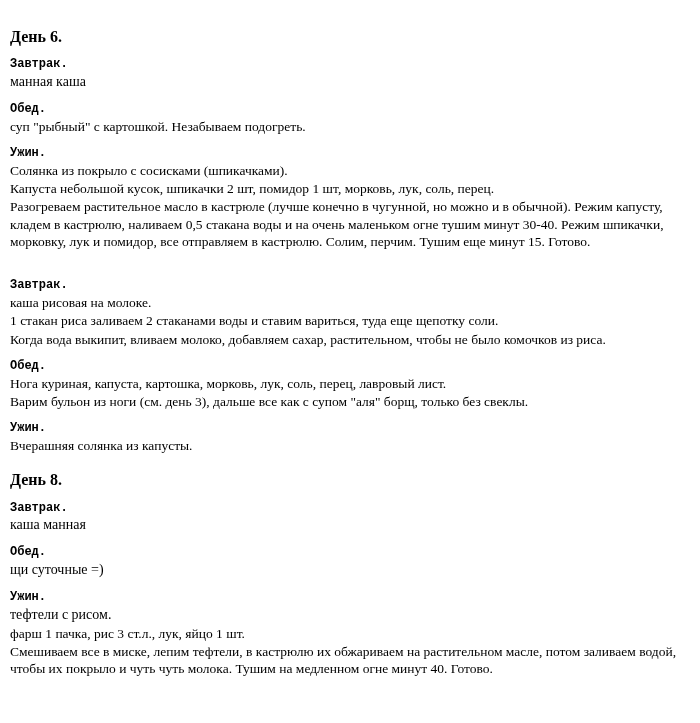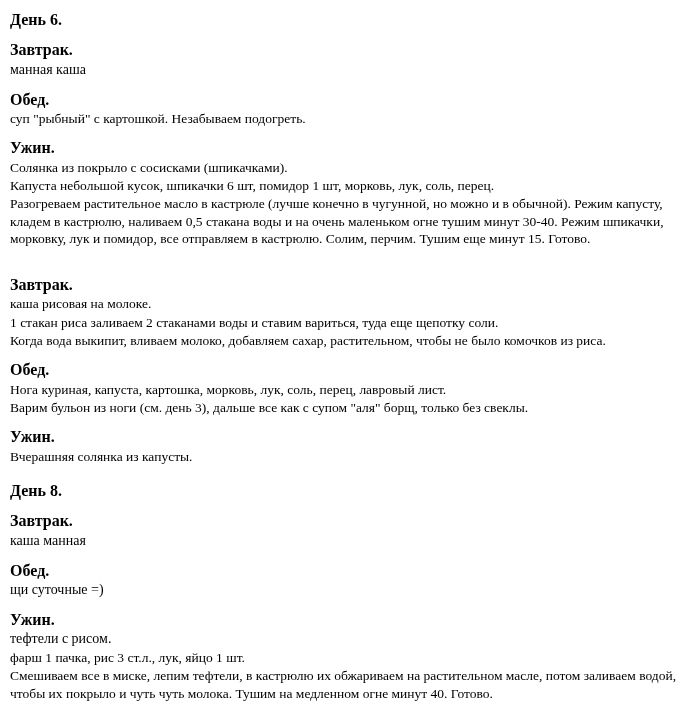--- a/index.html
+++ b/index.html
@@ -11,37 +11,38 @@
     width: 700px;
     height: 723px;
     font-family: "Liberation Serif", serif;
     color: #000000;
     overflow: hidden;
   }
   .page {
     width: 700px;
     height: 723px;
     box-sizing: border-box;
-    padding: 11px 10px 0 10px;
+    padding: 28px 10px 0 10px;
     position: relative;
   }
   .day-block {
     margin-bottom: 0;
   }
   .day-title {
     font-size: 16px;
     font-weight: bold;
     line-height: 1.15;
     margin: 0 0 2px 0;
   }
   .meal-title {
-    font-size: 16px;
+    font-size: 12px;
     font-weight: bold;
     line-height: 1.15;
     margin: 12px 0 1px 0;
+    font-family: Liberation Mono, monospace;
   }
   .para {
     font-size: 13.5px;
     line-height: 1.28;
     margin: 0 0 1px 0;
     text-align: left;
   }
   .para.small {
     font-size: 14px;
   }
@@ -58,21 +59,21 @@
     <div class="day-title">День 6.</div>
 
     <div class="meal-title">Завтрак.</div>
     <div class="para small">манная каша</div>
 
     <div class="meal-title">Обед.</div>
     <div class="para">суп "рыбный" с картошкой. Незабываем подогреть.</div>
 
     <div class="meal-title">Ужин.</div>
     <div class="para">Солянка из покрыло с сосисками (шпикачками).</div>
-    <div class="para">Капуста небольшой кусок, шпикачки 6 шт, помидор 1 шт, морковь, лук, соль, перец.</div>
+    <div class="para">Капуста небольшой кусок, шпикачки 2 шт, помидор 1 шт, морковь, лук, соль, перец.</div>
     <div class="para">Разогреваем растительное масло в кастрюле (лучше конечно в чугунной, но можно и в обычной). Режим капусту, кладем в кастрюлю, наливаем 0,5 стакана воды и на очень маленьком огне тушим минут 30-40. Режим шпикачки, морковку, лук и помидор, все отправляем в кастрюлю. Солим, перчим. Тушим еще минут 15. Готово.</div>
   </div>
 
   <div class="gap-after-day"></div>
 
   <div class="day-block">
 
     <div class="meal-title">Завтрак.</div>
     <div class="para">каша рисовая на молоке.</div>
     <div class="para">1 стакан риса заливаем 2 стаканами воды и ставим вариться, туда еще щепотку соли.</div>

